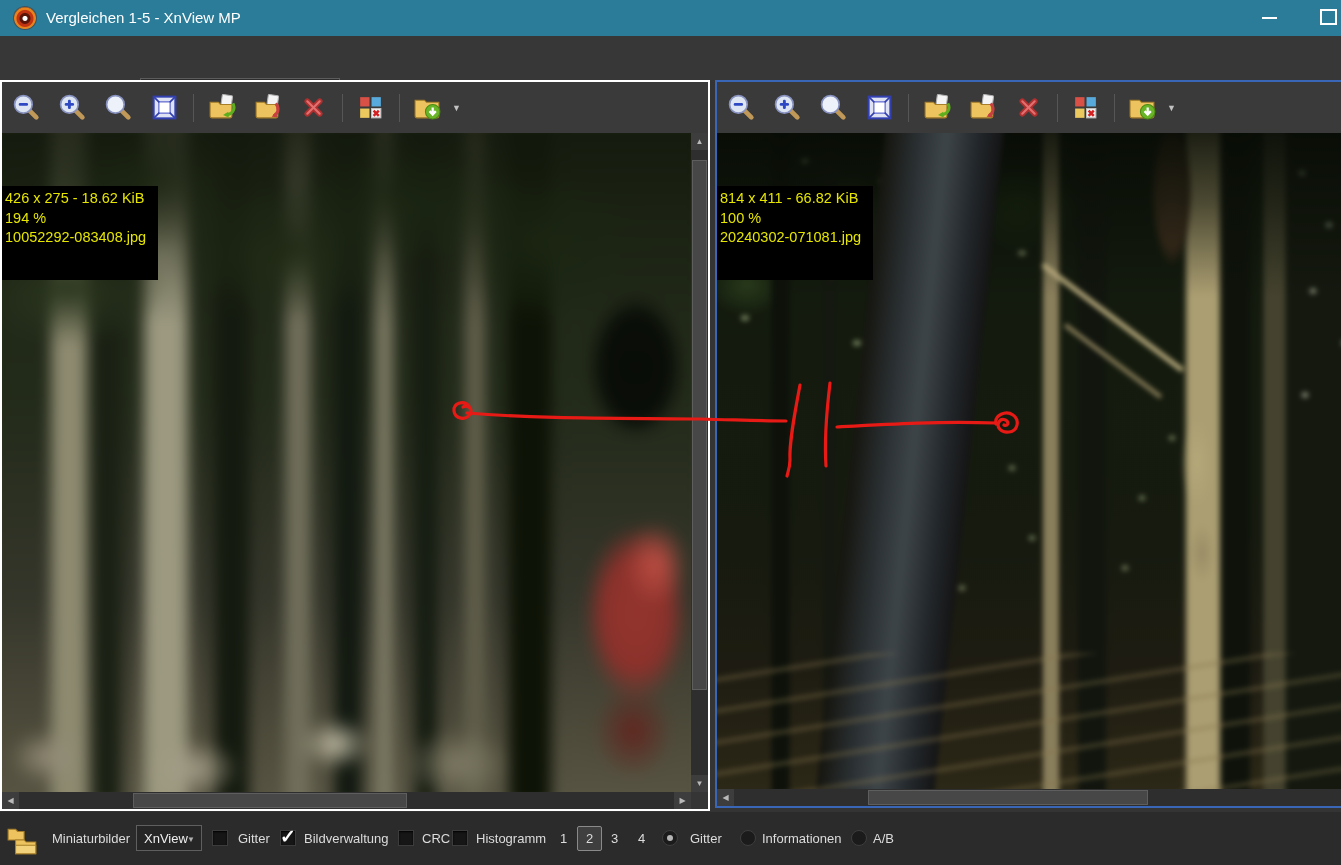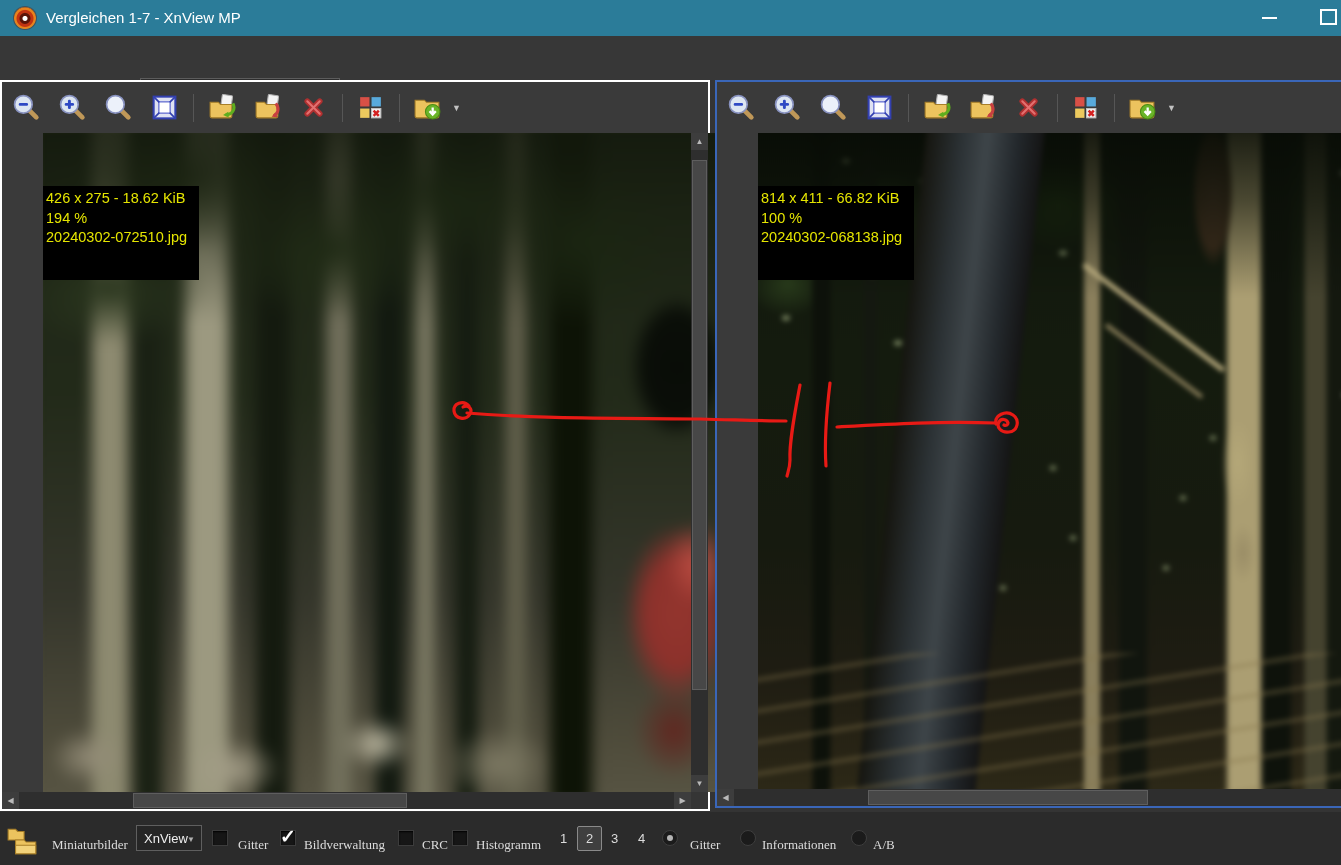--- a/index.html
+++ b/index.html
@@ -29,21 +29,21 @@
   .panel.left  { left:0; top:80px; width:710px; height:731px; border:2px solid #ffffff; }
   .panel.right { left:715px; top:80px; width:640px; height:728px; border:2px solid #3a66b8; }
 
   .ptoolbar { position:absolute; left:0; top:0; right:0; height:51px; background:#3a3a3a;
               display:flex; align-items:center; padding-left:7px; }
   .tbtn { width:34px; height:34px; display:flex; align-items:center; justify-content:center; margin-right:12px; }
   .tbtn svg { width:29px; height:29px; }
   .tsep { width:1px; height:28px; background:#565656; margin:0 10px 0 0; }
   .tb-chevron { color:#c2c2c2; font-size:9px; margin-left:-4px; }
 
-  .viewport { position:absolute; overflow:hidden; background:#bef264;margin-left:41px; }
+  .viewport { position:absolute; overflow:hidden; background:#bef264; }
   .panel.left  .viewport { left:0; top:51px; width:689px; height:659px; }
   .panel.right .viewport { left:0; top:51px; width:636px; height:656px; }
   .photo-art { position:absolute; inset:-14px; }
   .panel.left  .photo-art { filter:blur(7px); }
   .panel.right .photo-art { filter:blur(2.5px); }
   .deco { position:absolute; }
 
   .info-box { position:absolute; left:0; top:53px; width:156px; height:94px; background:#000;
               color:#e5e500; font-size:14.5px; line-height:19.5px; padding:3px 0 0 3px; white-space:nowrap; z-index:5; }
 
@@ -61,39 +61,39 @@
   .sb-corner { position:absolute; left:689px; top:710px; width:17px; height:17px; background:#353535; }
   .hsb-r { left:0; top:707px; width:636px; height:17px; }
   .hsb-r .lft { left:0; top:0; }
   .hsb-r .sb-thumb { left:151px; top:1px; width:280px; height:15px; }
 
   
   .annotation { position:absolute; left:0; top:0; width:1341px; height:865px; z-index:50; pointer-events:none; }
 
   
   .statusbar { position:absolute; left:0; top:812px; width:1341px; height:53px; background:#2b2b2b; color:#dcdcdc; font-size:13px; }
-  .statusbar .lbl { position:absolute; top:25px;font-family:Liberation Serif, serif; }
+  .statusbar .lbl { position:absolute; top:19px; }
   .cb { position:absolute; top:18px; width:16px; height:16px; background:#161616; border:1px solid #3c3c3c;
         box-shadow:inset 0 1px 2px #000; }
   .cb.checked::after { content:"✓"; position:absolute; left:-1px; top:-6px; color:#fff; font-size:19px; font-weight:bold; }
   .radio { position:absolute; top:18px; width:16px; height:16px; border-radius:50%; background:#1b1b1b; border:1px solid #3e3e3e; }
   .radio.selected::after { content:""; position:absolute; left:4px; top:4px; width:6px; height:6px; border-radius:50%; background:#b4b4b4; }
   .numbtn { position:absolute; top:19px; }
   .numbtn.selected { top:14px; width:25px; height:25px; background:#3f3f3f; border:1px solid #8a8a8a; border-radius:2px;
                      display:flex; align-items:center; justify-content:center; }
   .dropdown { position:absolute; left:136px; top:13px; width:66px; height:26px; background:#262626; border:1px solid #5f5f5f;
               display:flex; align-items:center; padding-left:7px; color:#efefef; }
   .dropdown .chev { position:absolute; right:6px; top:9px; font-size:8px; color:#b0b0b0; }
 </style>
 </head>
 <body>
 
 <div class="titlebar">
   <div class="app-logo"></div>
-  <div class="title-text">Vergleichen 1-7 - XnView MP</div>
+  <div class="title-text">Vergleichen 1-5 - XnView MP</div>
   <div class="win-btn-min"></div>
   <div class="win-btn-max"></div>
 </div>
 
 <div class="tabbar">
   <div class="tab inactive">
     <span>Bildverwaltung</span>
     <span class="tab-close">✕</span>
   </div>
   <div class="tab active">
@@ -199,21 +199,21 @@
 linear-gradient(90deg,rgba(97,95,75,0) 474px,#615f4b 479px 495px,rgba(97,95,75,0) 500px),
 linear-gradient(90deg,rgba(26,33,20,0) 102px,#1a2114 107px 131px,rgba(26,33,20,0) 136px),
 linear-gradient(90deg,rgba(20,26,15,0) 224px,#141a0f 230px 258px,rgba(20,26,15,0) 264px),
 linear-gradient(90deg,rgba(18,25,16,0) 344px,#121910 349px 371px,rgba(18,25,16,0) 376px),
 linear-gradient(90deg,rgba(21,28,17,0) 424px,#151c11 429px 447px,rgba(21,28,17,0) 452px),
 linear-gradient(90deg,rgba(13,19,6,0) 518px,#0d1306 524px 560px,rgba(13,19,6,0) 566px),
 linear-gradient(180deg,#1d2416 0%,#222a19 40%,#35362b 70%,#504d3c 92%,#585544 100%)"></div>
     <div class="info-box">
       <div>426 x 275  -  18.62 KiB</div>
       <div>194 %</div>
-      <div>20240302-072510.jpg</div>
+      <div>10052292-083408.jpg</div>
     </div>
   </div>
 
   <div class="sb vsb">
     <div class="sb-btn up">
         <span>▲</span>
       </div>
     <div class="sb-thumb"></div>
     <div class="sb-btn down">
         <span>▼</span>
@@ -347,21 +347,21 @@
 radial-gradient(55px 45px at 44px 164px,#2a3d1c 0%,rgba(42,61,28,0) 75%),
 linear-gradient(180deg,#11170d 0%,#141b0e 35%,#161a0f 62%,#1e1c12 80%,#282415 93%,#2e2a18 100%)">
       <div class="deco" style="left:148px;top:-24px;width:118px;height:730px;border-radius:10px;transform:rotate(6deg);background:linear-gradient(90deg,#15150f 0%,#2b3134 30%,#3e4549 52%,#23282c 78%,#141414 100%)"></div>
       <div class="deco" style="left:322px;top:196px;width:175px;height:5px;background:#b3a67a;transform:rotate(37deg)"></div>
       <div class="deco" style="left:350px;top:240px;width:120px;height:4px;background:#8d815c;transform:rotate(37deg)"></div>
       <div class="deco" style="left:0;bottom:0;width:100%;height:150px;background:repeating-linear-gradient(171deg,rgba(0,0,0,0) 0 26px,rgba(136,120,78,.33) 26px 31px)"></div>
     </div>
     <div class="info-box">
       <div>814 x 411  -  66.82 KiB</div>
       <div>100 %</div>
-      <div>20240302-068138.jpg</div>
+      <div>20240302-071081.jpg</div>
     </div>
   </div>
 
   <div class="sb hsb-r">
     <div class="sb-btn lft">
         <span>◀</span>
       </div>
     <div class="sb-thumb"></div>
   </div>
 </div>

